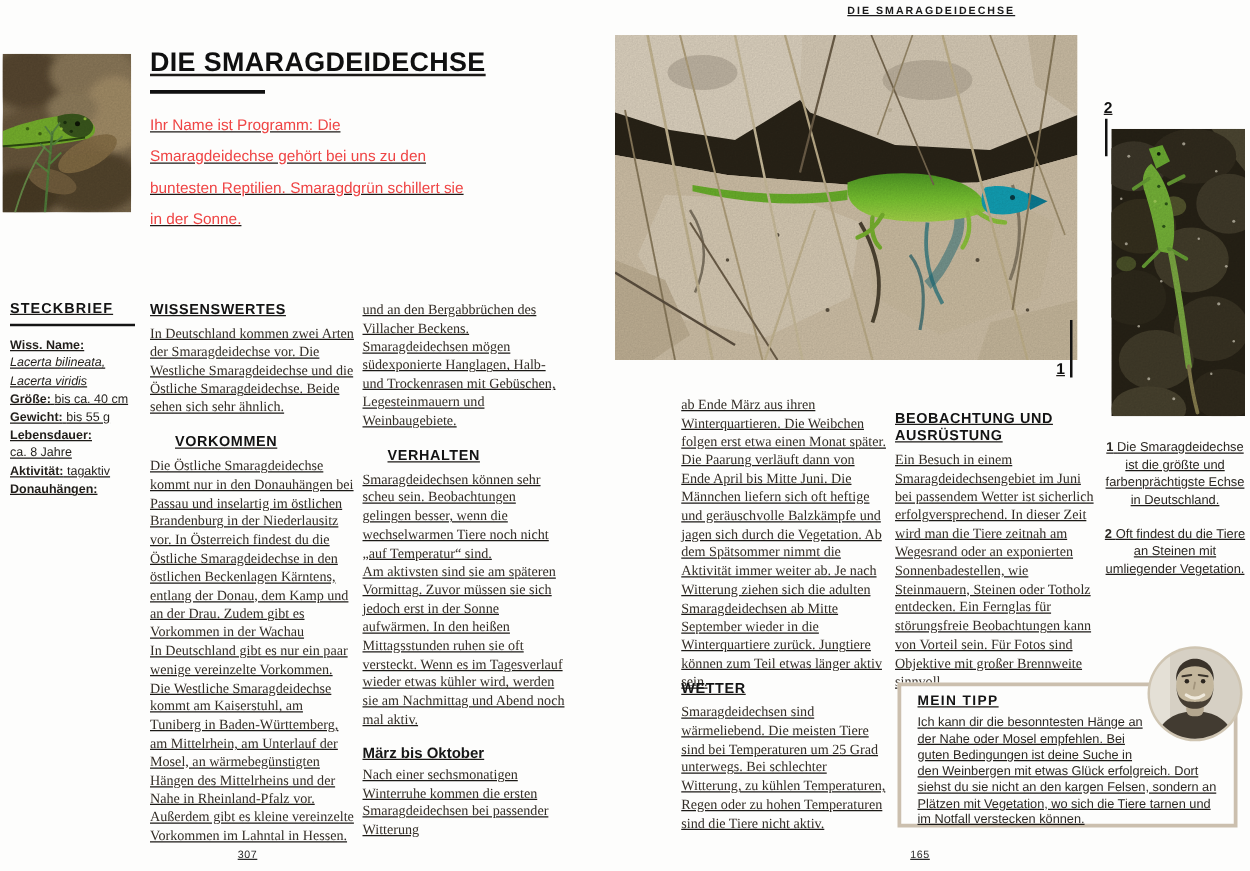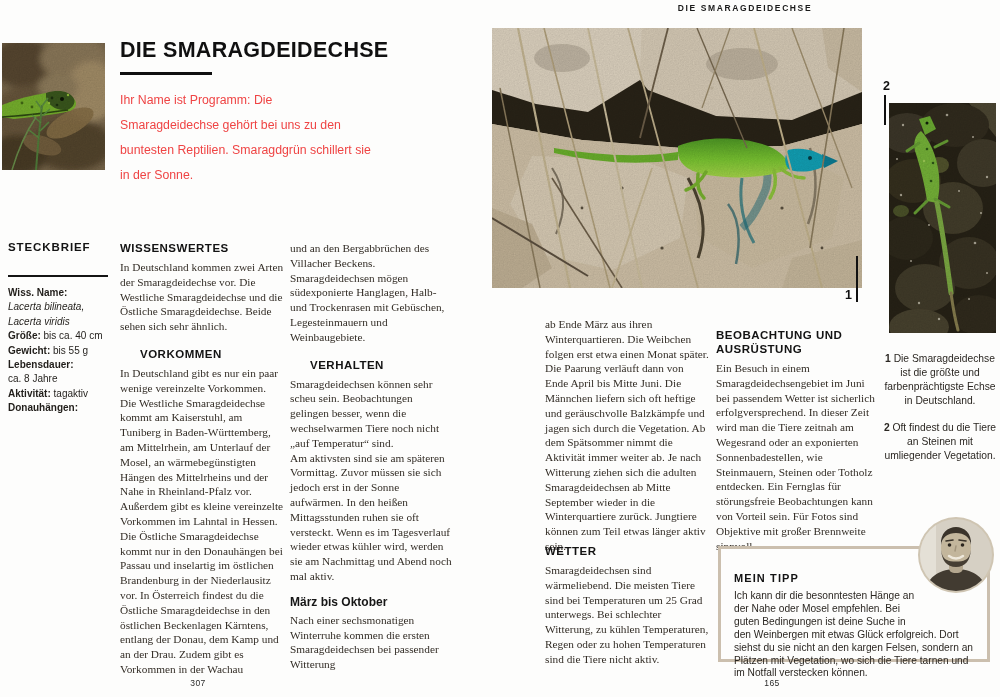--- a/index.html
+++ b/index.html
@@ -1,35 +1,35 @@
 <!DOCTYPE html>
 <html lang="de"><head>
 <meta charset="utf-8">
 <style>
   html,body{margin:0;padding:0;background:#ffffff;}
   .spread{position:relative;width:1000px;height:697px;background:#fdfdfc;overflow:hidden;
           font-family:"Liberation Sans",sans-serif;color:#1c1a17;}
-  .abs{position:absolute;}
+  .abs{position:absolute;text-decoration:underline;}
 
   
   .page-header{left:490px;top:3px;width:510px;text-align:center;font-size:8.5px;font-weight:700;
                letter-spacing:1.6px;color:#1b1b1b;}
   .folio{top:678px;width:80px;text-align:center;font-size:8.5px;color:#2a2a2a;letter-spacing:.5px;}
-  .folio-left{left:158px;} .folio-right{left:732px;}
+  .folio-left{left:158px;} .folio-right{left:696px;}
 
   
   .title-block{left:120px;top:38px;width:256px;}
   .title{margin:0;font-size:21.5px;font-weight:700;letter-spacing:.3px;color:#101010;white-space:nowrap;}
   .title-rule{width:92px;height:2.5px;background:#101010;margin-top:9px;}
   .intro{margin:13px 0 0;font-size:12.3px;line-height:25px;color:#ef4444;width:252px;}
 
   
   .steckbrief{left:8px;top:241px;width:100px;}
   .sb-heading{margin:0;font-size:11.5px;font-weight:700;letter-spacing:.9px;color:#131313;
-              padding-bottom:22px;border-bottom:2px solid #141414;}
+              padding-bottom:6px;border-bottom:2px solid #141414;}
   .sb-fields{margin-top:9px;font-size:10px;line-height:14.4px;color:#211e1a;}
   .sb-field{margin:0;}
   .sb-label{font-weight:700;}
   .sb-value.italic{font-style:italic;}
   .sb-block .sb-label,.sb-block .sb-value{display:block;}
 
   
   .col{width:164px;}
   .col1{left:120px;top:241px;}
   .col2{left:290px;top:241px;}
@@ -59,21 +59,21 @@
   .fig-line-1{height:46px;}
   .fig-line-2{height:30px;margin:2px 0 0 1px;}
 
   
   .captions{left:880px;top:352px;width:120px;text-align:center;}
   .caption{margin:0 0 13px;font-size:10.3px;line-height:14px;color:#2b2722;}
   .caption b{font-weight:700;}
 
   
   .tipbox{left:718px;top:546px;width:272px;height:116px;box-sizing:border-box;
-          border:3px solid #cbbfae;background:#fdfdfc;padding:23px 13px 8px;}
+          border:3px solid #cbbfae;background:#fdfdfc;padding:6px 13px 8px;}
   .tip-heading{margin:0 0 6px;font-size:11px;font-weight:700;letter-spacing:1.1px;color:#131313;}
   .tip-body{margin:0;font-size:10.2px;line-height:12.9px;color:#2b2722;}
   .avatar-spacer{float:right;width:52px;height:36px;}
   .avatar{position:absolute;right:-9px;top:-34px;width:80px;height:80px;}
   .avatar svg{display:block;width:100%;height:100%;}
 </style>
 </head>
 <body>
 
 <div class="spread">
@@ -152,22 +152,22 @@
       <p class="sb-field sb-block">
         <span class="sb-label">Donauhängen:</span>
       </p>
     </div>
   </div>
 
   <div class="abs col col1">
     <h3 class="sec-heading">WISSENSWERTES</h3>
     <p class="body">In Deutschland kommen zwei Arten der Smaragdeidechse vor. Die Westliche Smaragdeidechse und die Östliche Smaragdeidechse. Beide sehen sich sehr ähnlich.</p>
     <h3 class="sec-heading mt">VORKOMMEN</h3>
+    <p class="body">Die Östliche Smaragdeidechse kommt nur in den Donauhängen bei Passau und inselartig im östlichen Brandenburg in der Niederlausitz vor. In Österreich findest du die Östliche Smaragdeidechse in den östlichen Beckenlagen Kärntens, entlang der Donau, dem Kamp und an der Drau. Zudem gibt es Vorkommen in der Wachau</p>
     <p class="body">In Deutschland gibt es nur ein paar wenige vereinzelte Vorkommen. Die Westliche Smaragdeidechse kommt am Kaiserstuhl, am Tuniberg in Baden-Württemberg, am Mittelrhein, am Unterlauf der Mosel, an wärmebegünstigten Hängen des Mittelrheins und der Nahe in Rheinland-Pfalz vor. Außerdem gibt es kleine vereinzelte Vorkommen im Lahntal in Hessen.</p>
-    <p class="body">Die Östliche Smaragdeidechse kommt nur in den Donauhängen bei Passau und inselartig im östlichen Brandenburg in der Niederlausitz vor. In Österreich findest du die Östliche Smaragdeidechse in den östlichen Beckenlagen Kärntens, entlang der Donau, dem Kamp und an der Drau. Zudem gibt es Vorkommen in der Wachau</p>
   </div>
 
   <div class="abs col col2">
     <p class="body">und an den Bergabbrüchen des Villacher Beckens. Smaragdeidechsen mögen südexponierte Hanglagen, Halb- und Trockenrasen mit Gebüschen, Legesteinmauern und Weinbaugebiete.</p>
     <h3 class="sec-heading mt">VERHALTEN</h3>
     <p class="body">Smaragdeidechsen können sehr scheu sein. Beobachtungen gelingen besser, wenn die wechselwarmen Tiere noch nicht „auf Temperatur“ sind.</p>
     <p class="body">Am aktivsten sind sie am späteren Vormittag. Zuvor müssen sie sich jedoch erst in der Sonne aufwärmen. In den heißen Mittagsstunden ruhen sie oft versteckt. Wenn es im Tagesverlauf wieder etwas kühler wird, werden sie am Nachmittag und Abend noch mal aktiv.</p>
     <h4 class="sub-heading">März bis Oktober</h4>
     <p class="body">Nach einer sechsmonatigen Winterruhe kommen die ersten Smaragdeidechsen bei passender Witterung</p>
   </div>

